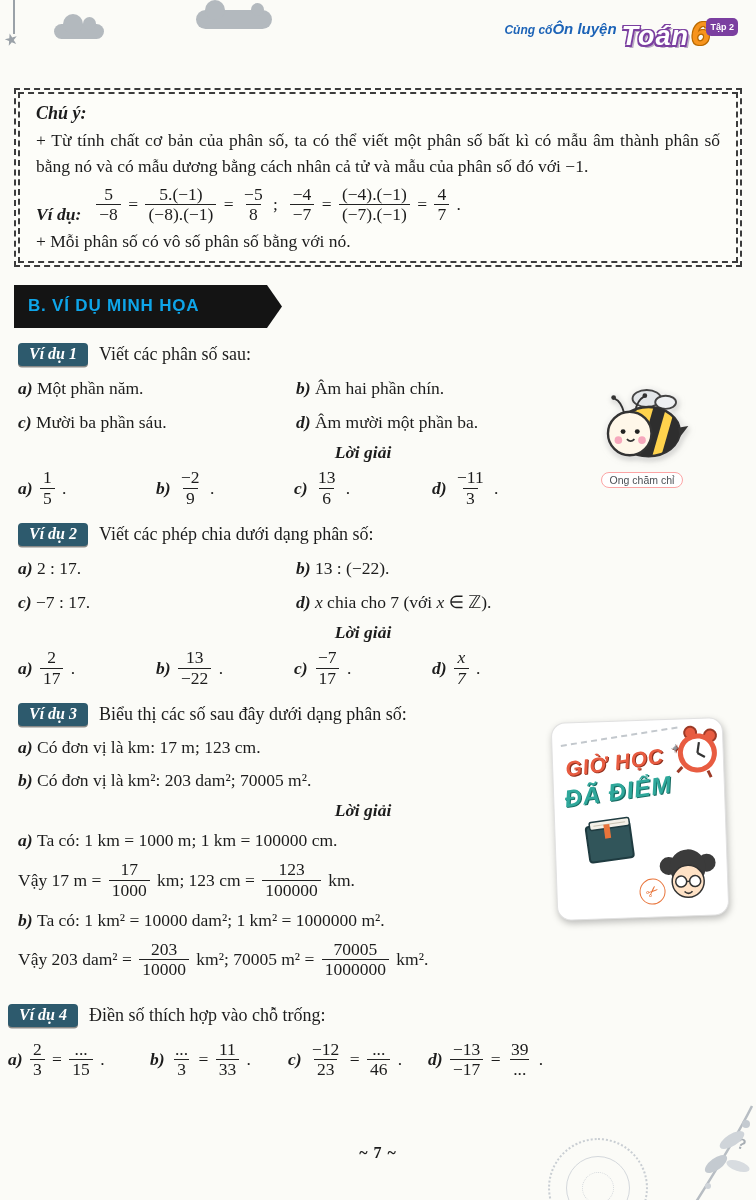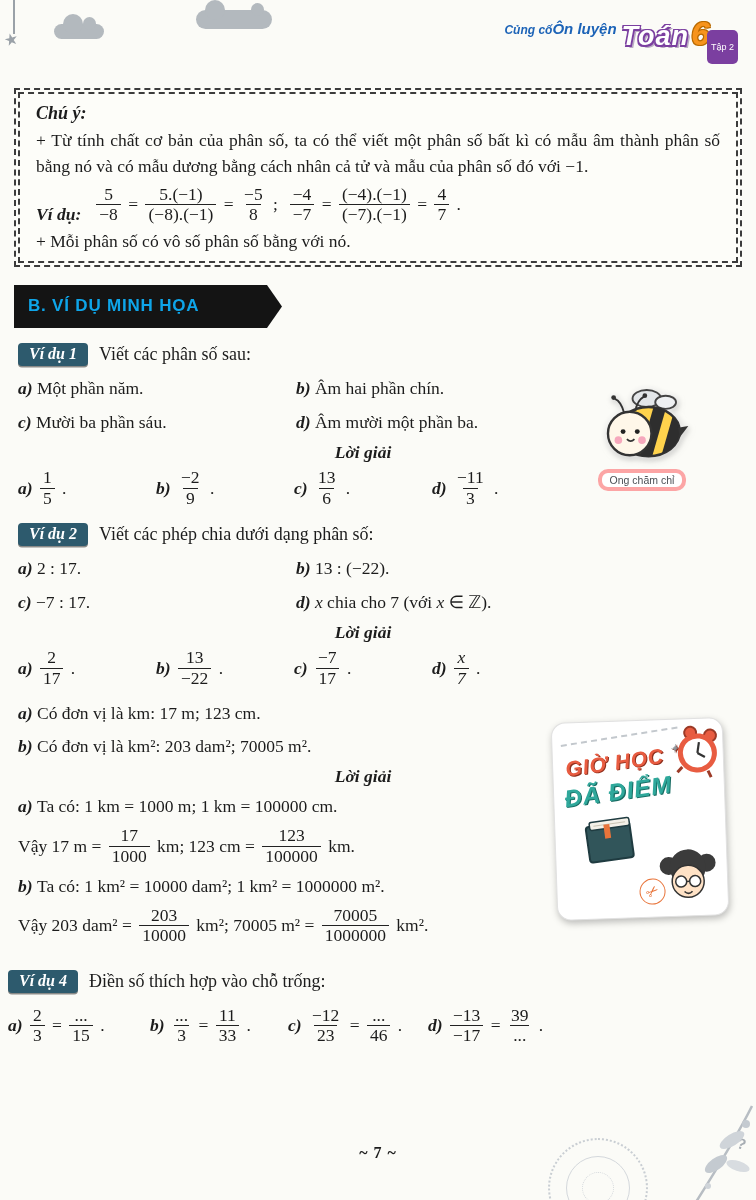--- a/index.html
+++ b/index.html
@@ -30,22 +30,22 @@
   .brand-bottom{font-size:15px;}
   .logo{position:relative;display:flex;align-items:baseline;padding-right:16px;}
   .logo-title{font-family:"Liberation Sans",sans-serif;font-weight:bold;font-style:italic;font-size:27px;color:#fff;
               letter-spacing:1px;
               text-shadow:-1.5px -1.5px 0 var(--logo-purple,#7b3fa0),1.5px -1.5px 0 var(--logo-purple,#7b3fa0),
                           -1.5px 1.5px 0 var(--logo-purple,#7b3fa0),1.5px 1.5px 0 var(--logo-purple,#7b3fa0),
                           3px 3px 0 rgba(70,30,100,.35);}
   .logo-grade{font-family:"Liberation Sans",sans-serif;font-weight:bold;font-style:italic;font-size:34px;
               color:var(--logo-orange,#f7941d);margin-left:2px;
               text-shadow:-1px -1px 0 #b96a00,1px -1px 0 #b96a00,-1px 1px 0 #b96a00,1px 1px 0 #b96a00;}
-  .volume-badge{position:absolute;right:-12px;top:16px;background:var(--logo-purple,#7b3fa0);color:#fff;
-                font-family:"Liberation Sans",sans-serif;font-size:9px;font-weight:normal;padding:12px 4px;border-radius:5px;}
+  .volume-badge{position:absolute;right:-12px;top:4px;background:var(--logo-purple,#7b3fa0);color:#fff;
+                font-family:"Liberation Sans",sans-serif;font-size:9px;font-weight:bold;padding:4px 4px;border-radius:5px;}
 
   
   .note-box{margin:88px 14px 0;border:2px dashed #3c3c3c;outline:2px dashed #3c3c3c;outline-offset:-6px;
             padding:13px 20px 11px;background:#fdfdf9;}
   .note-title{font-weight:bold;font-style:italic;font-size:18px;}
   .note-box p{font-size:17.5px;line-height:1.5;text-align:justify;margin-top:3px;}
   .note-example{display:flex;align-items:flex-end;margin:5px 0 3px;}
   .note-example .ex-lbl{font-weight:bold;font-style:italic;font-size:17.5px;margin-right:12px;}
 
   
@@ -78,21 +78,21 @@
   .answers{display:grid;grid-template-columns:138px 138px 138px auto;margin-top:5px;align-items:center;width:600px;}
   .lines{display:flex;flex-direction:column;}
   .lines .eq{margin-top:9px;}
 
   
   .footer{position:absolute;left:0;right:0;bottom:38px;text-align:center;font-weight:bold;font-size:16px;letter-spacing:1px;}
 
   
   .bee-sticker{position:absolute;left:586px;top:384px;width:112px;text-align:center;z-index:2;}
   .bee-sticker svg{filter:drop-shadow(0 0 3px rgba(255,255,255,1)) drop-shadow(1px 2px 2px rgba(0,0,0,.25));}
-  .bee-label{display:inline-block;margin-top:-6px;background:#fff;border:4px solid #fca5a5;border-radius:10px;
+  .bee-label{display:inline-block;margin-top:-6px;background:#fff;border:1px solid #fca5a5;border-radius:10px;
              padding:1px 8px;font-family:"Liberation Sans",sans-serif;font-size:10.5px;color:#4a4f54;}
 
   
   .class-sticker{position:absolute;left:554px;top:720px;width:172px;height:198px;background:#fff;border-radius:14px;
                  border:1px solid #e1e1e1;box-shadow:1px 3px 7px rgba(0,0,0,.25);transform:rotate(-2deg);z-index:2;}
   .dash-line{position:absolute;left:8px;top:14px;width:118px;border-top:2px dashed #c3c8cd;transform:rotate(-7deg);}
   .cs-text1{position:absolute;left:12px;top:28px;font-family:"Liberation Sans",sans-serif;font-weight:bold;
             font-style:italic;font-size:21px;letter-spacing:1px;color:var(--sticker-red,#e85c41);transform:rotate(-6deg);
             text-shadow:1px 1px 0 #8f2f1d;}
   .cs-text1 .sparkle{font-size:11px;color:#8f959b;vertical-align:top;}
@@ -290,20 +290,24 @@
           <span class="frac var">
             <span class="num">x</span>
             <span class="den">7</span>
           </span>
           <span class="t"> .</span>
         </div>
     </div>
   </section>
 
   <section class="example">
+    <div class="ex-head">
+      <span class="badge">Ví dụ 3</span>
+      <span class="prompt">Biểu thị các số sau đây dưới dạng phân số:</span>
+    </div>
     <div class="items-1col">
       <div class="eq">
           <span class="t lbl">a) </span>
           <span class="t">Có đơn vị là km: 17 m; 123 cm.</span>
         </div>
       <div class="eq">
           <span class="t lbl">b) </span>
           <span class="t">Có đơn vị là km²: 203 dam²; 70005 m².</span>
         </div>
     </div>

